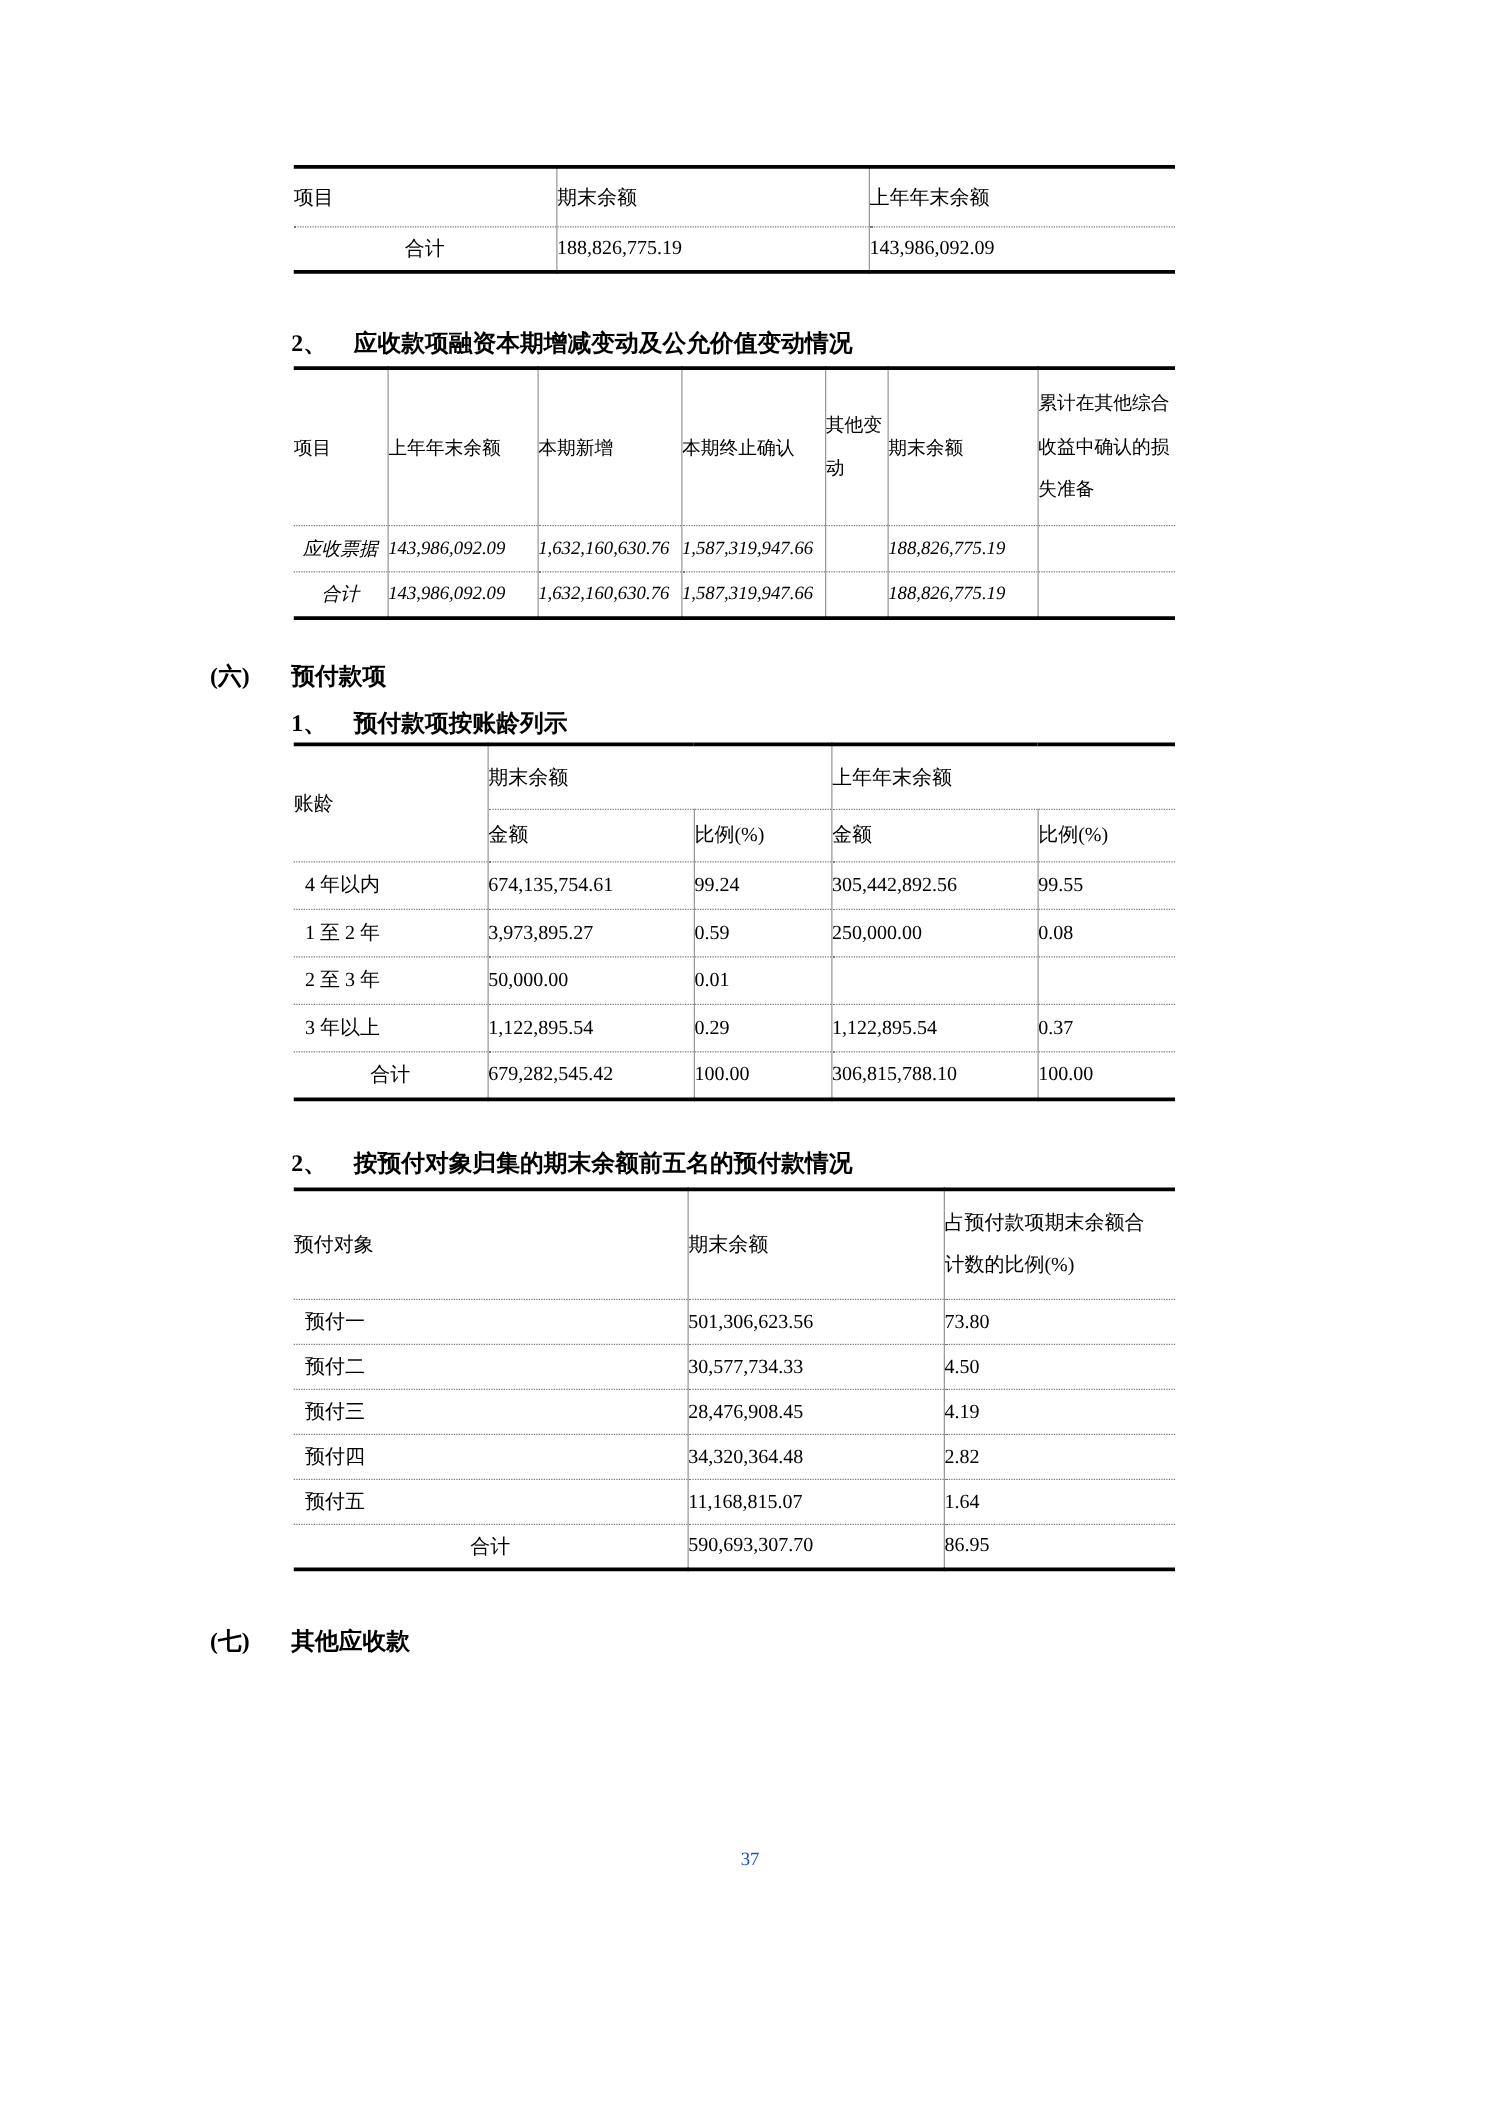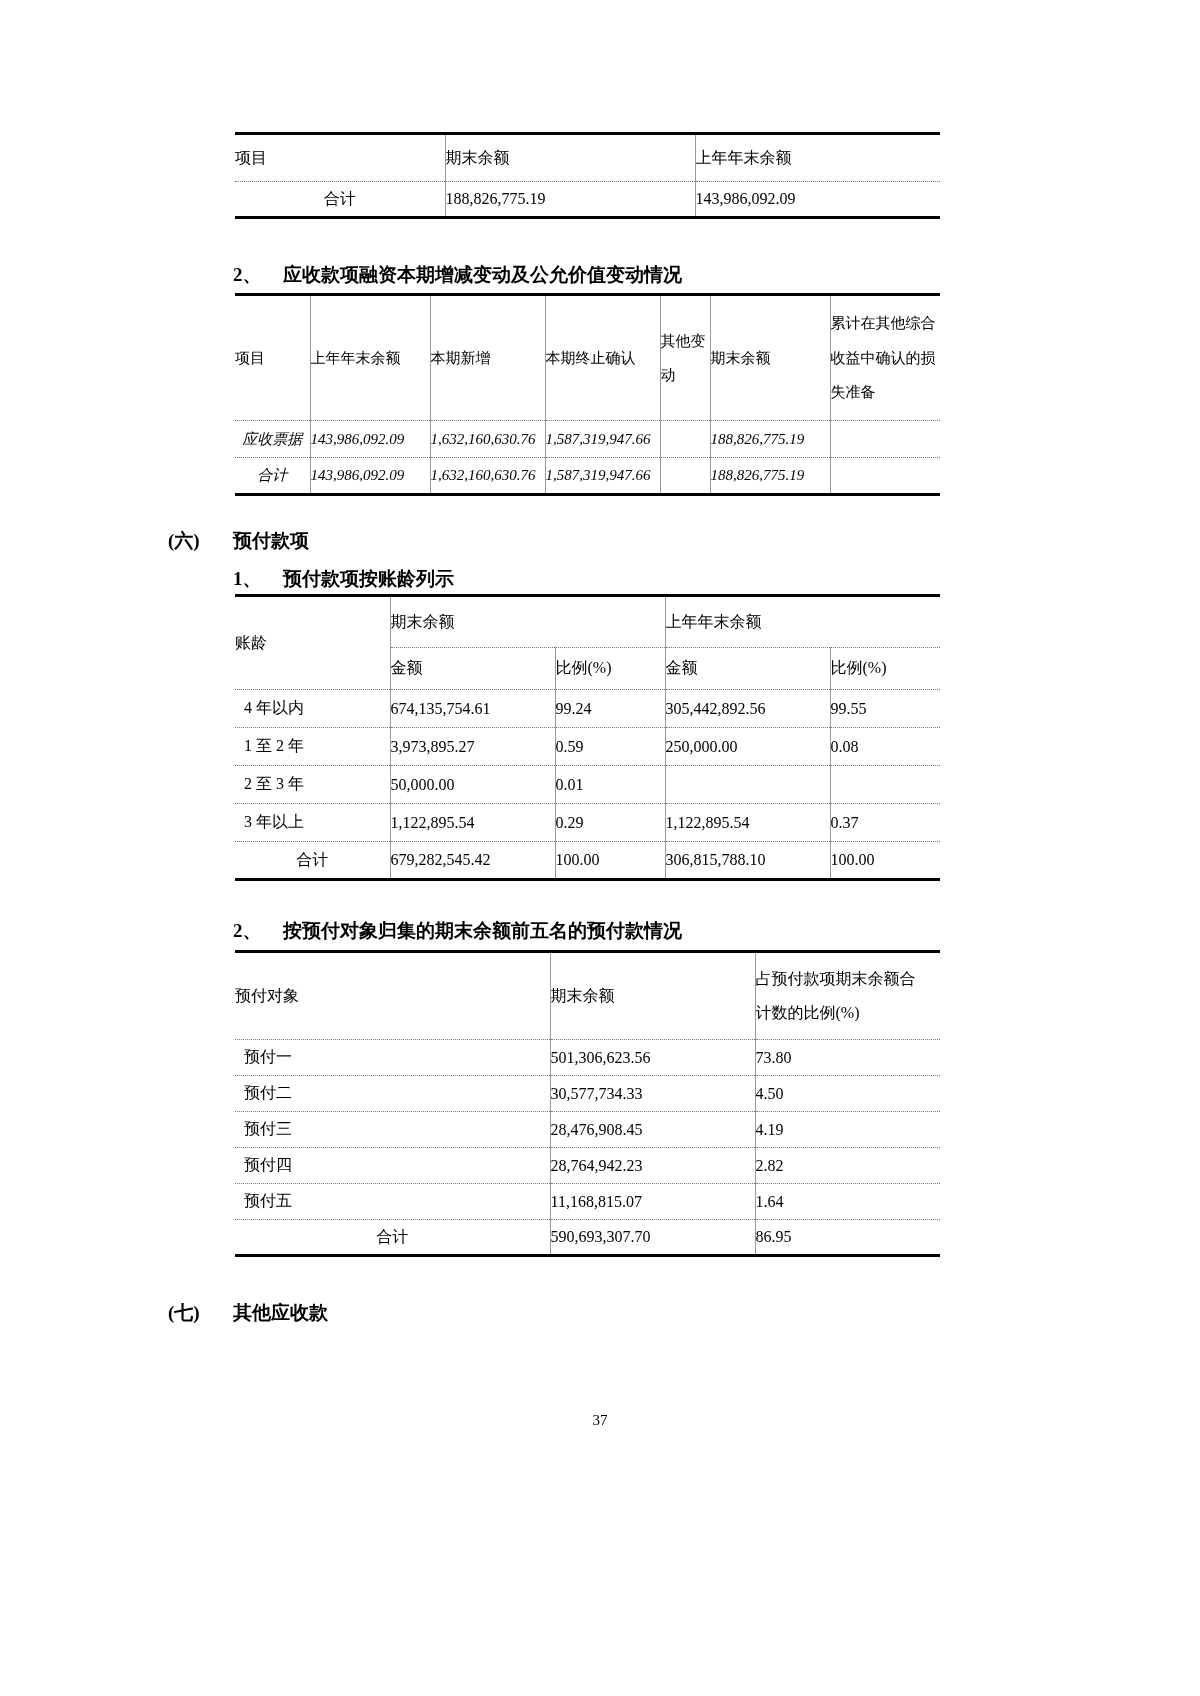--- a/index.html
+++ b/index.html
@@ -58,22 +58,22 @@
   }
   .hnum      { flex:0 0 50px; }
   .hnum-wide { flex:0 0 65px; }
   .s2h  { left:233px; top:262px; }
   .s6h  { left:168px; top:528px; }
   .s61h { left:233px; top:566px; }
   .s62h { left:233px; top:918px; }
   .s7h  { left:168px; top:1300px; }
 
   .pageno {
-    position:absolute; top:1412px; left:0; width:100%;
-    text-align:center; font-size:15px; color:#000000;
+    position:absolute; top:1480px; left:0; width:100%;
+    text-align:center; font-size:15px; color:#1d4ed8;
   }
 </style>
 </head>
 <body>
 
 <div class="page">
 
   <table class="tbl t1">
     <colgroup>
         <col style="width:210px">
@@ -236,21 +236,21 @@
         <td class="num">30,577,734.33</td>
         <td class="num">4.50</td>
       </tr>
       <tr class="r-d">
         <td class="fc lab">预付三</td>
         <td class="num">28,476,908.45</td>
         <td class="num">4.19</td>
       </tr>
       <tr class="r-d">
         <td class="fc lab">预付四</td>
-        <td class="num">28,764,942.23</td>
+        <td class="num">34,320,364.48</td>
         <td class="num">2.82</td>
       </tr>
       <tr class="r-d">
         <td class="fc lab">预付五</td>
         <td class="num">11,168,815.07</td>
         <td class="num">1.64</td>
       </tr>
       <tr class="r-d">
         <td class="fc cc">合计</td>
         <td class="num">590,693,307.70</td>

